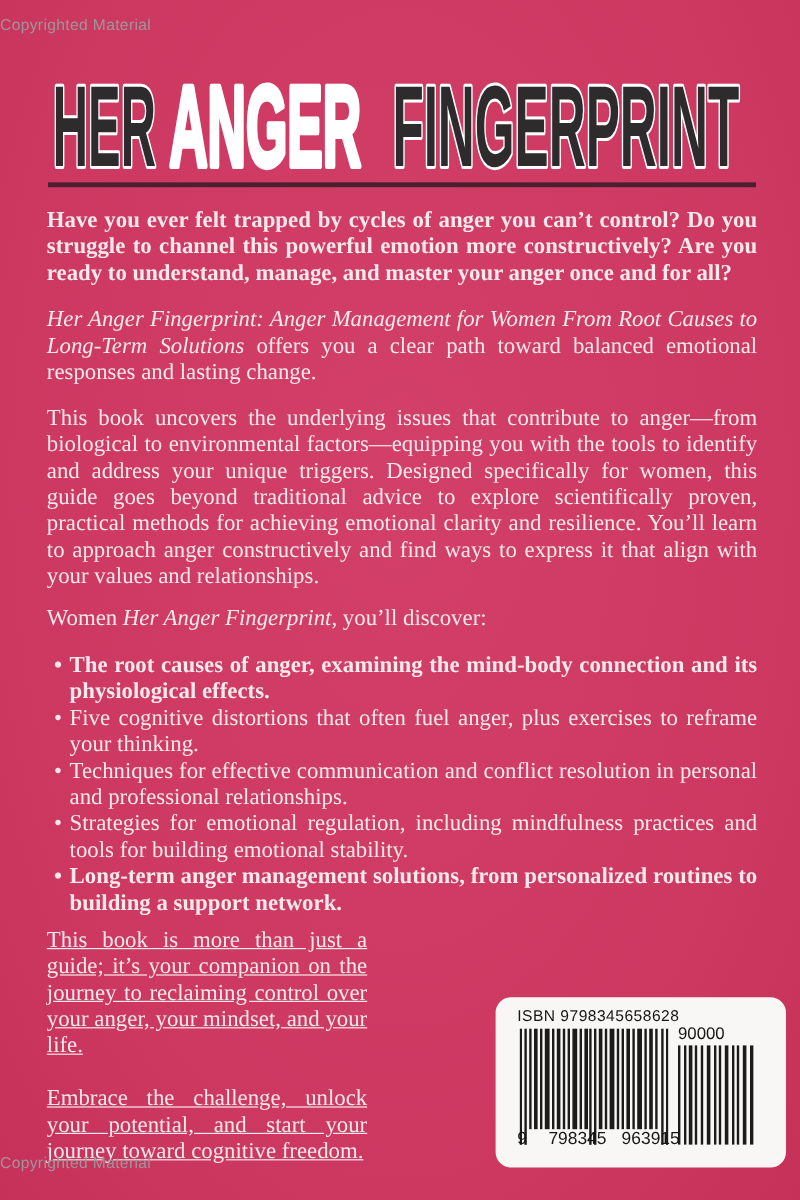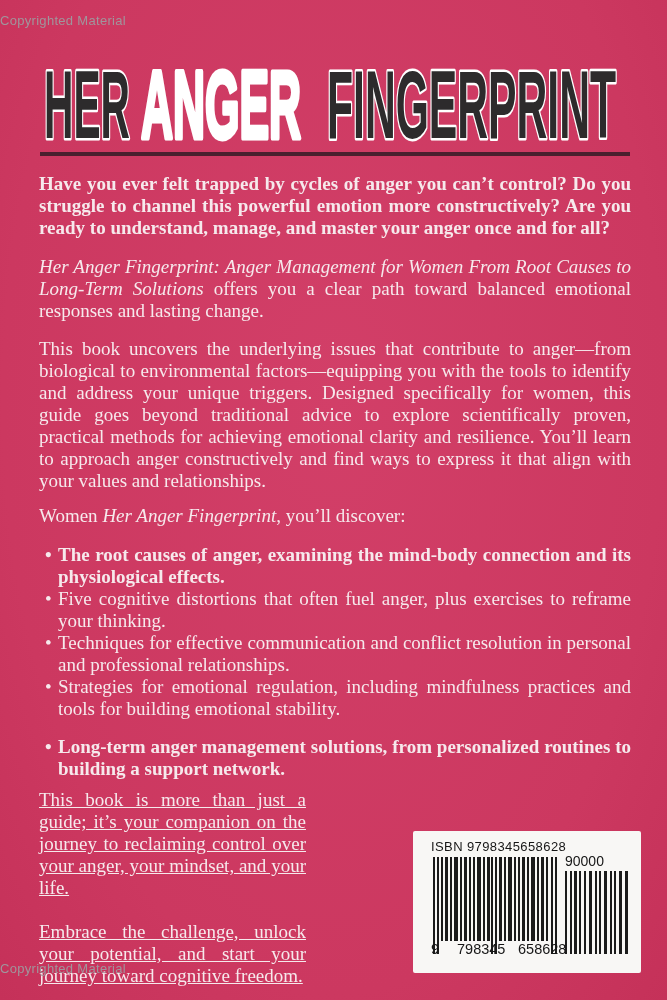--- a/index.html
+++ b/index.html
@@ -49,32 +49,31 @@
   ul.discover-list{
     list-style:none;margin:0 0 9px 0;padding:0;
   }
   ul.discover-list li{
     position:relative;padding-left:19px;
   }
   ul.discover-list li::before{
     content:"\2022";
     position:absolute;left:6px;top:0;
   }
-  ul.discover-list li.bold{font-weight:bold;margin-top:16px;}
+  ul.discover-list li.bold{font-weight:bold;}
   p.narrow{width:267px;text-decoration:underline;}
   p.companion{margin-bottom:22px;}
   p.cta{margin-bottom:0;}
 
   .barcode-box{
     position:absolute;left:413px;top:831px;
-    width:201px;height:142px;
-    background:#f8f7f5;border-radius:2px;
+    width:242px;height:142px;
+    background:#f8f7f5;border-radius:13px;
     font-family:"Liberation Sans", sans-serif;
     color:#161616;
-    padding-left:27px;
   }
   .isbn-label{
     position:absolute;left:18px;top:8px;
     font-size:13px;letter-spacing:.4px;
   }
   .main-bars{position:absolute;left:20px;top:26px;}
   .main-digits{position:absolute;left:0;top:110px;width:160px;height:16px;font-size:14.5px;}
   .main-digits span{position:absolute;top:0;}
   .main-digits .d-lead{left:18px;}
   .main-digits .d-g1{left:44px;}
@@ -156,21 +155,21 @@
           <rect x="108" y="0" width="3" height="84"></rect>
         <rect x="113" y="0" width="2" height="84"></rect>
         <rect x="118" y="0" width="2" height="97"></rect>
           <rect x="122" y="0" width="2" height="97"></rect>
       </g>
     </svg>
 
     <div class="main-digits">
       <span class="d-lead">9</span>
       <span class="d-g1">798345</span>
-      <span class="d-g2">658628</span>
+      <span class="d-g2">963915</span>
     </div>
 
     <div class="addon-label">90000</div>
 
     <svg class="addon-bars" width="63" height="83">
       <g fill="#1b1b1b">
         <rect x="0" y="0" width="2" height="83"></rect>
           <rect x="5" y="0" width="2" height="83"></rect>
         <rect x="9" y="0" width="3" height="83"></rect>
           <rect x="14" y="0" width="2" height="83"></rect>

